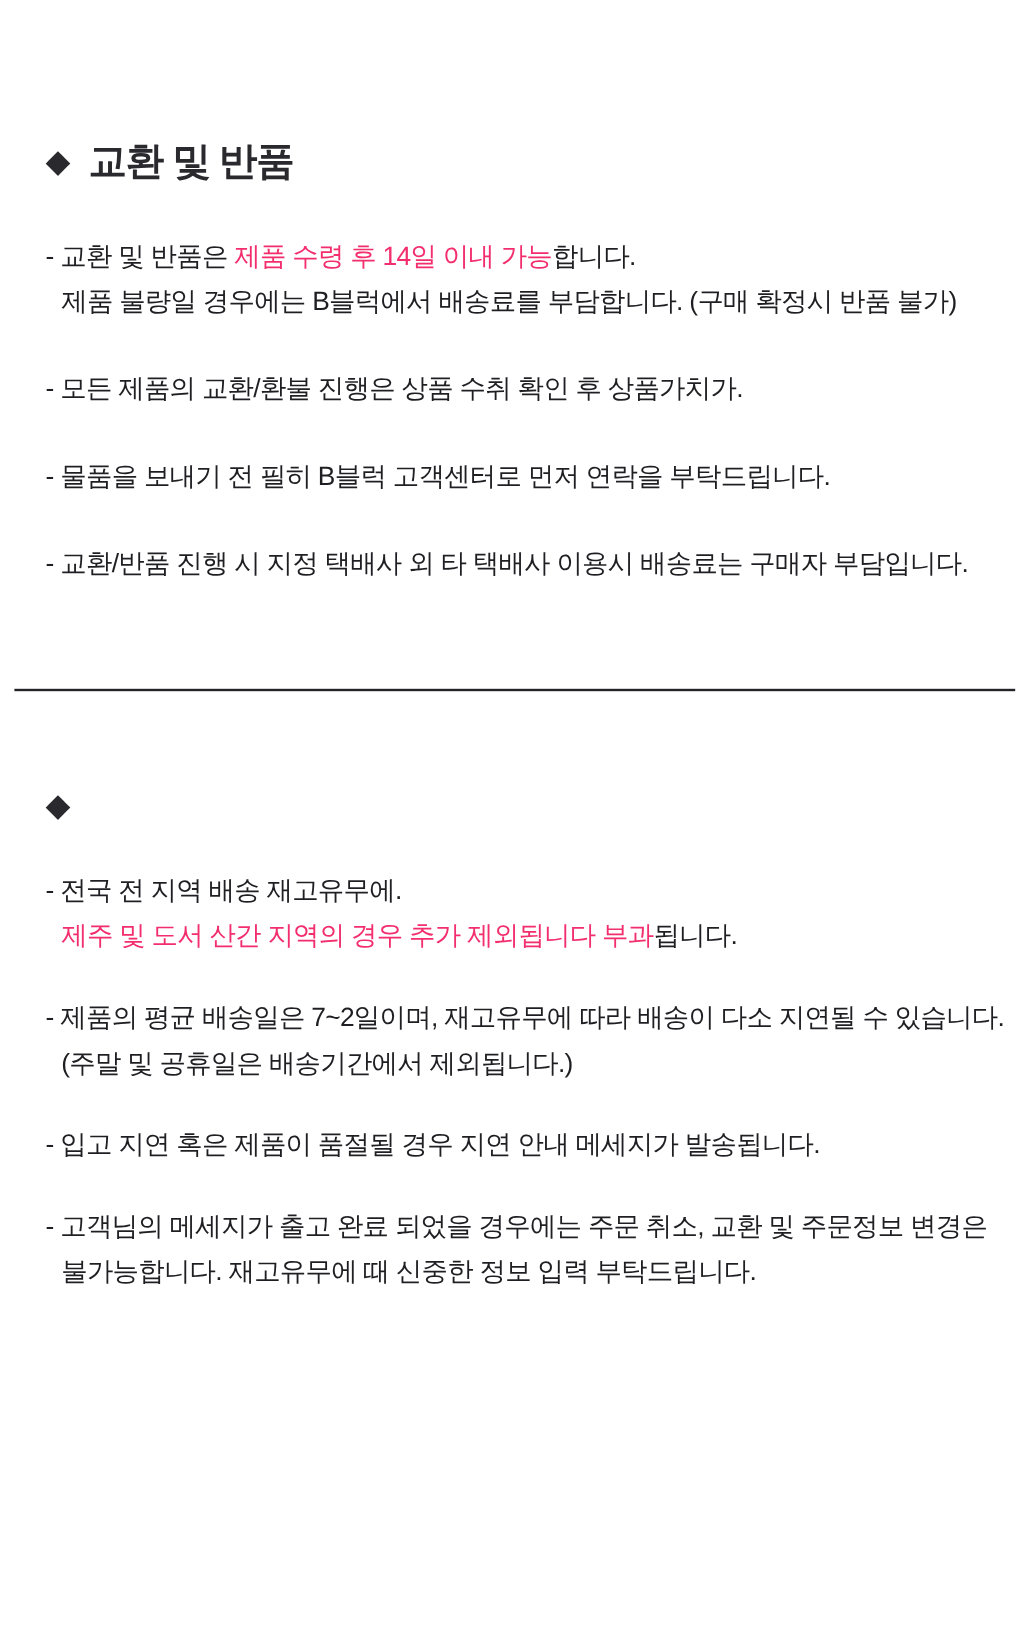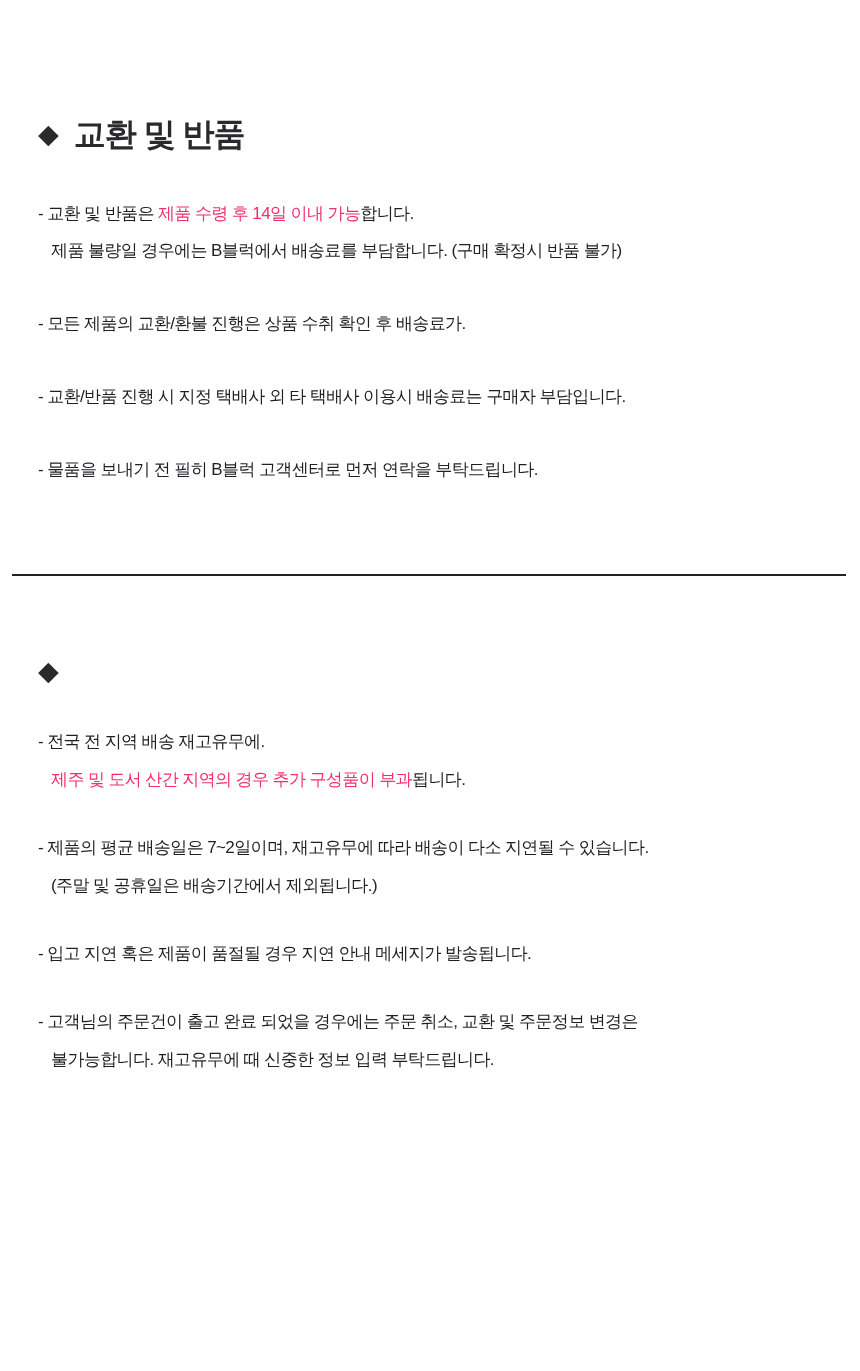--- a/index.html
+++ b/index.html
@@ -30,21 +30,21 @@
     letter-spacing: -1px;
     color: #29292e;
   }
   .diamond {
     font-size: 27px;
     line-height: 44px;
     color: #29292e;
   }
   .bullet {
     margin: 0 0 36px 0;
-    font-size: 17px;
+    font-size: 22px;
     line-height: 37px;
     font-weight: 500;
     letter-spacing: -0.6px;
   }
   .section-exchange .bullet-first { margin-top: 39px; }
   .section-shipping .bullet { line-height: 38px; margin-bottom: 30px; }
   .section-shipping .bullet-first { margin-top: 30px; }
   .bullet p { margin: 0; }
   .cont { padding-left: 13px; }
   .pink { color: #f22e6e; }
@@ -66,52 +66,52 @@
     </h2>
 
     <div class="bullet bullet-first">
       <p><span>- 교환 및 반품은 </span><span class="pink">제품 수령 후 14일 이내 가능</span><span>합니다.</span></p>
       <p class="cont">제품 불량일 경우에는 B블럭에서 배송료를 부담합니다. (구매 확정시 반품 불가)</p>
     </div>
 
 
 
     <div class="bullet">
-      <p>- 모든 제품의 교환/환불 진행은 상품 수취 확인 후 배송료가.</p>
+      <p>- 모든 제품의 교환/환불 진행은 상품 수취 확인 후 상품가치가.</p>
+    </div>
+
+    <div class="bullet">
+      <p>- 물품을 보내기 전 필히 B블럭 고객센터로 먼저 연락을 부탁드립니다.</p>
     </div>
 
     <div class="bullet">
       <p>- 교환/반품 진행 시 지정 택배사 외 타 택배사 이용시 배송료는 구매자 부담입니다.</p>
-    </div>
-
-    <div class="bullet">
-      <p>- 물품을 보내기 전 필히 B블럭 고객센터로 먼저 연락을 부탁드립니다.</p>
     </div>
   </section>
 
   <hr class="divider">
 
   <section class="section section-shipping">
     <h2 class="title">
       <span class="diamond">◆</span>
     </h2>
 
     <div class="bullet bullet-first">
       <p>- 전국 전 지역 배송 재고유무에.</p>
-      <p class="cont"><span class="pink">제주 및 도서 산간 지역의 경우 추가 구성품이 부과</span><span>됩니다.</span></p>
+      <p class="cont"><span class="pink">제주 및 도서 산간 지역의 경우 추가 제외됩니다 부과</span><span>됩니다.</span></p>
     </div>
 
     <div class="bullet">
       <p>- 제품의 평균 배송일은 7~2일이며, 재고유무에 따라 배송이 다소 지연될 수 있습니다.</p>
       <p class="cont">(주말 및 공휴일은 배송기간에서 제외됩니다.)</p>
     </div>
 
     <div class="bullet">
       <p>- 입고 지연 혹은 제품이 품절될 경우 지연 안내 메세지가 발송됩니다.</p>
     </div>
 
     <div class="bullet">
-      <p>- 고객님의 주문건이 출고 완료 되었을 경우에는 주문 취소, 교환 및 주문정보 변경은</p>
+      <p>- 고객님의 메세지가 출고 완료 되었을 경우에는 주문 취소, 교환 및 주문정보 변경은</p>
       <p class="cont">불가능합니다. 재고유무에 때 신중한 정보 입력 부탁드립니다.</p>
     </div>
   </section>
 
 </div>
 
 </body></html>

